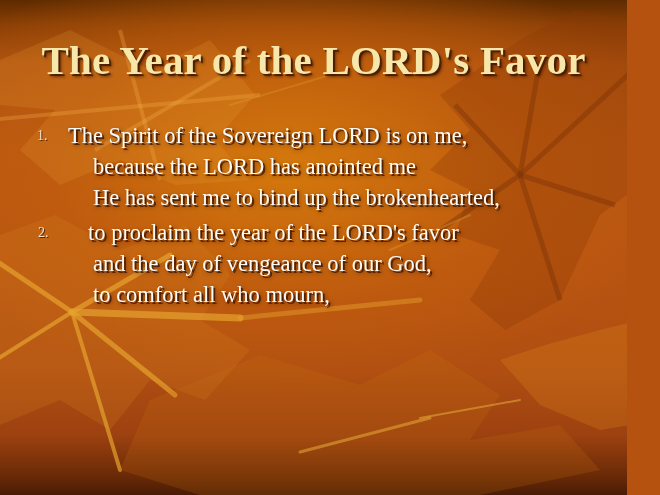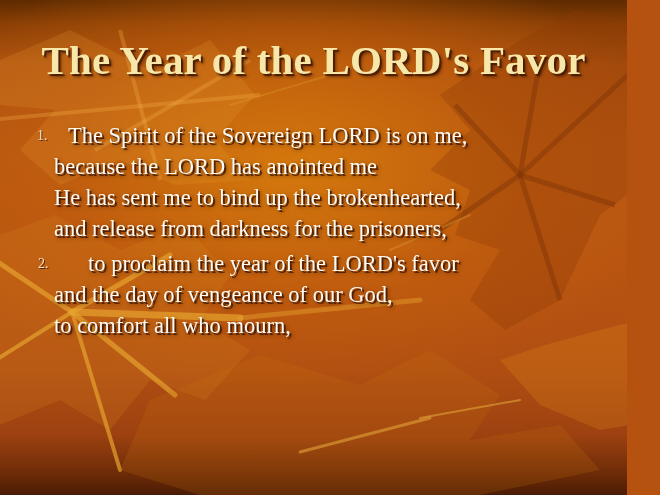--- a/index.html
+++ b/index.html
@@ -49,21 +49,21 @@
     font-size:14px;line-height:14px;
     color:#f3e2c3;
     text-shadow:1px 1px 0 rgba(60,22,2,0.8);
   }
   .lines{
     margin:0;padding:0;list-style:none;
     font-size:22.5px;line-height:31px;
     color:#fdfaf4;
     text-shadow:2px 2px 0 rgba(62,22,3,0.80), 2px 2px 4px rgba(45,16,2,0.6);
   }
-  .lines li{padding-left:54px;white-space:nowrap;}
+  .lines li{padding-left:93px;white-space:nowrap;}
   .lines li.first{padding-left:68px;}
 </style>
 </head>
 <body>
 
 <div id="slide">
 
   <div id="leaves">
     <svg viewBox="0 0 660 495" xmlns="http://www.w3.org/2000/svg" aria-hidden="true">
       <defs>
@@ -140,21 +140,20 @@
   <div class="title">The Year of the LORD's Favor</div>
 
   <div class="body">
 
     <div class="item">
       <span class="marker">1.</span>
       <ul class="lines">
         <li class="first">The Spirit  of the Sovereign  LORD is on me,</li>
         <li>because the LORD has anointed  me</li>
         <li>He has sent me to bind up the  brokenhearted,</li>
-        <li>and release  from darkness  for the prisoners,</li>
       </ul>
     </div>
 
     <div class="item">
       <span class="marker" style="top:9px;left:38px;">2.</span>
       <ul class="lines">
         <li class="first" style="padding-left:88px;">to proclaim  the year of the LORD's  favor</li>
         <li>and the day of vengeance of our God,</li>
         <li>to comfort all who mourn,</li>
       </ul>

